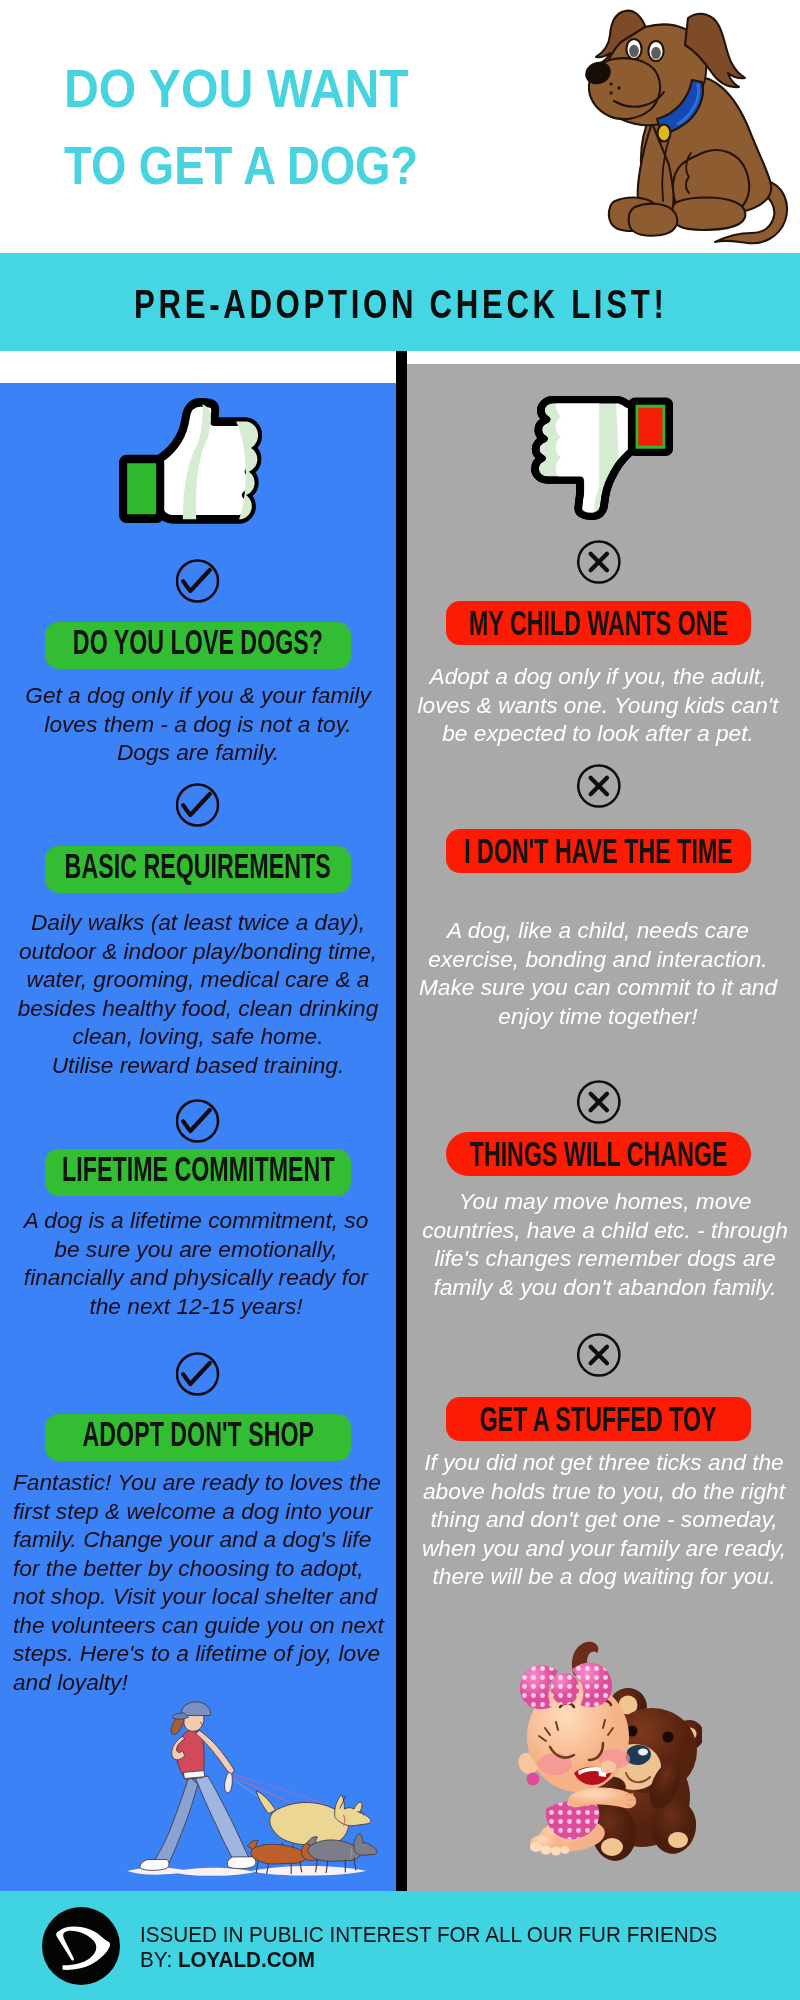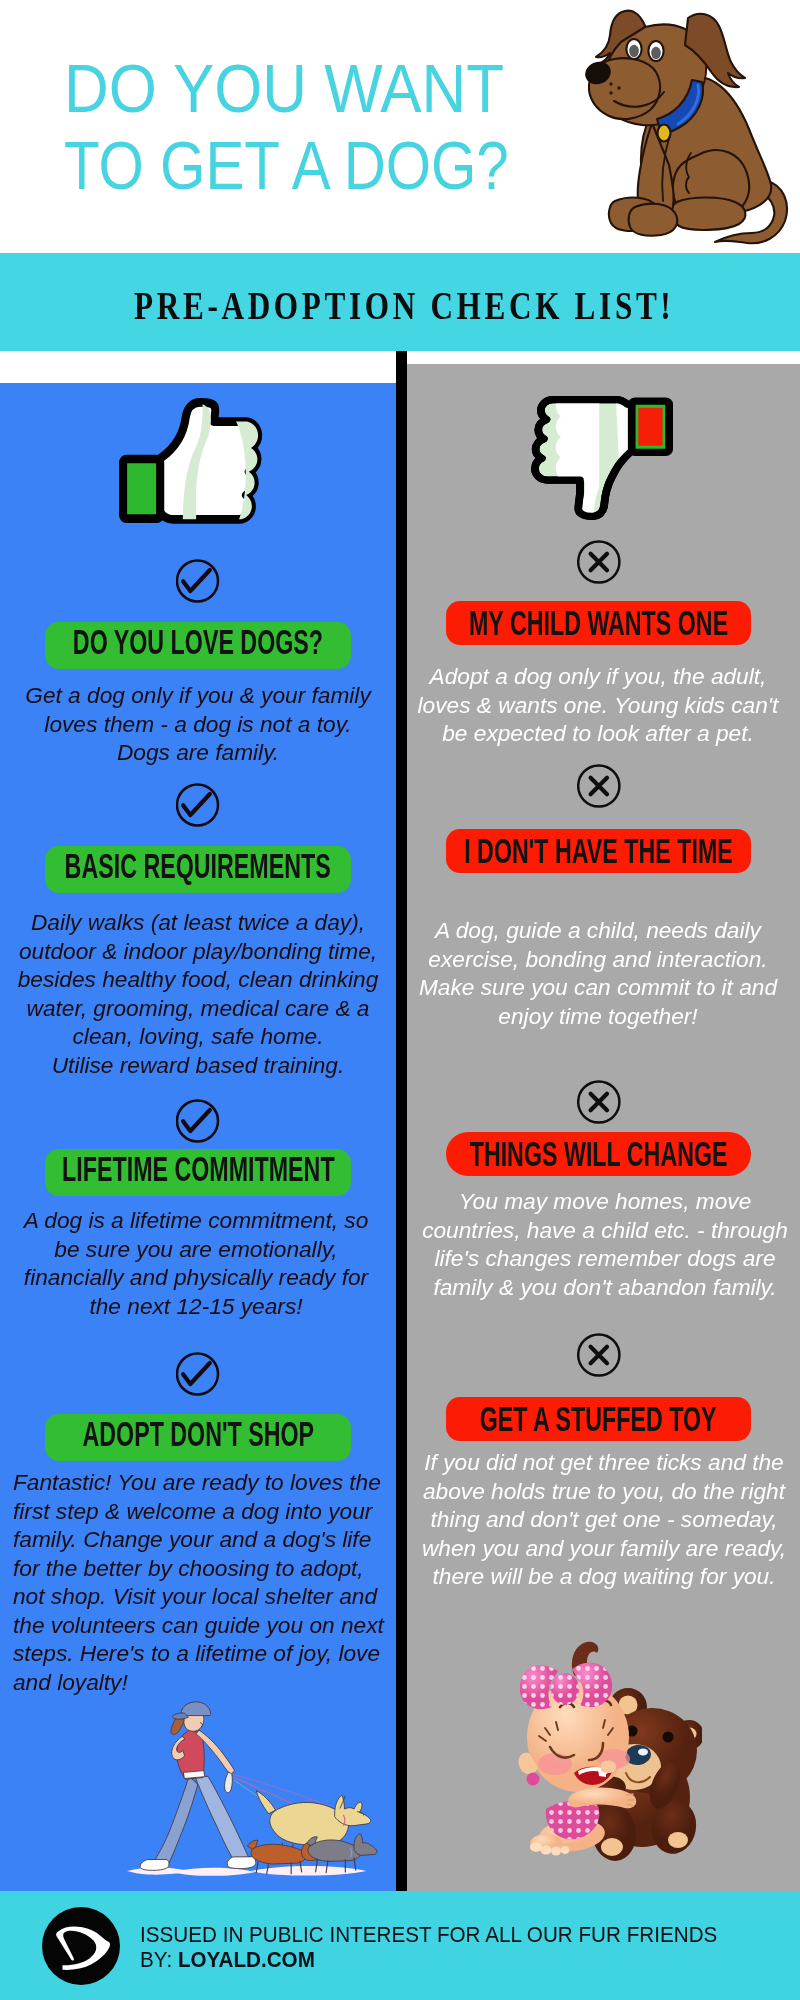--- a/index.html
+++ b/index.html
@@ -1,29 +1,29 @@
 <!DOCTYPE html>
 <html><head>
 <meta charset="utf-8">
 <style>
   html,body{margin:0;padding:0;}
   body{width:800px;height:2000px;background:#fff;font-family:"Liberation Sans",sans-serif;overflow:hidden;}
   .page{position:relative;width:800px;height:2000px;overflow:hidden;}
 
   
   .header{position:absolute;left:0;top:0;width:800px;height:253px;background:#ffffff;}
-  .title{position:absolute;left:64px;top:50px;color:#48d3e1;font-weight:normal;font-size:68px;line-height:77px;}
+  .title{position:absolute;left:64px;top:50px;color:#48d3e1;font-weight:bold;font-size:53px;line-height:77px;}
   .title > div{transform-origin:left center;white-space:nowrap;}
   .t1{transform:scaleX(0.910);}
   .t2{transform:scaleX(0.857);}
   .dog-art{position:absolute;left:585px;top:5px;width:215px;height:245px;}
   .dog-art svg{width:215px;height:245px;display:block;}
 
   
-  .band{position:absolute;left:0;top:253px;width:800px;height:98px;background:#44d6e3;font-family:Liberation Serif, serif;}
+  .band{position:absolute;left:0;top:253px;width:800px;height:98px;background:#44d6e3;}
   .band-text{position:absolute;left:134px;top:29px;font-size:40px;font-weight:bold;letter-spacing:4.7px;color:#0d0d0d;white-space:nowrap;transform:scaleX(0.78);transform-origin:left top;}
 
   
   .colL{position:absolute;left:0;top:351px;width:396px;height:1540px;background:#3b82f6;overflow:hidden;margin-top:32px;}
   .divider{position:absolute;left:396px;top:351px;width:11px;height:1540px;background:#000;}
   .colR{position:absolute;left:407px;top:364px;width:393px;height:1540px;background:#a9a9a9;overflow:hidden;}
 
   
   .icon-circ{position:absolute;}
   .walker-art{position:absolute;left:120px;top:1299px;width:262px;height:213px;}
@@ -149,22 +149,22 @@
     <div class="icon-circ tick" style="left:176px;top:400px;"><svg width="44" height="44" viewBox="0 0 44 44">
           <circle cx="21.5" cy="22" r="20.5" fill="none" stroke="#140a10" stroke-width="2.5"></circle>
           <path d="M7.1 22.3 L14.3 32 L33.8 11" fill="none" stroke="#140a10" stroke-width="4.2" stroke-linecap="round" stroke-linejoin="round"></path>
         </svg></div>
     <div class="pill pill-green" style="left:45px;top:463px;width:306px;">
         <span>BASIC REQUIREMENTS</span>
       </div>
     <div class="para para-l" style="left:13px;top:525px;width:370px;">
         <div>Daily walks (at least twice a day),</div>
         <div>outdoor &amp; indoor play/bonding time,</div>
+        <div>water, grooming, medical care &amp; a</div>
         <div>besides healthy food, clean drinking</div>
-        <div>water, grooming, medical care &amp; a</div>
         <div>clean, loving, safe home.</div>
         <div>Utilise reward based training.</div>
       </div>
 
     <div class="icon-circ tick" style="left:176px;top:716px;"><svg width="44" height="44" viewBox="0 0 44 44">
           <circle cx="21.5" cy="22" r="20.5" fill="none" stroke="#140a10" stroke-width="2.5"></circle>
           <path d="M7.1 22.3 L14.3 32 L33.8 11" fill="none" stroke="#140a10" stroke-width="4.2" stroke-linecap="round" stroke-linejoin="round"></path>
         </svg></div>
     <div class="pill pill-green" style="left:45px;top:766px;width:306px;">
         <span>LIFETIME COMMITMENT</span>
@@ -302,21 +302,21 @@
       </div>
 
     <div class="icon-circ cross" style="left:170px;top:400px;"><svg width="44" height="44" viewBox="0 0 44 44">
           <circle cx="21.8" cy="22" r="20.6" fill="none" stroke="#0e0e0e" stroke-width="2.5"></circle>
           <path d="M13.6 13.8 L30 30.2 M30 13.8 L13.6 30.2" fill="none" stroke="#0e0e0e" stroke-width="4.2" stroke-linecap="round"></path>
         </svg></div>
     <div class="pill pill-red" style="left:39px;top:465px;width:305px;height:44px;">
         <span>I DON'T HAVE THE TIME</span>
       </div>
     <div class="para para-r" style="left:6px;top:552px;width:370px;">
-        <div>A dog, guide a child, needs daily</div>
+        <div>A dog, like a child, needs care</div>
         <div>exercise, bonding and interaction.</div>
         <div>Make sure you can commit to it and</div>
         <div>enjoy time together!</div>
       </div>
 
     <div class="icon-circ cross" style="left:170px;top:716px;"><svg width="44" height="44" viewBox="0 0 44 44">
           <circle cx="21.8" cy="22" r="20.6" fill="none" stroke="#0e0e0e" stroke-width="2.5"></circle>
           <path d="M13.6 13.8 L30 30.2 M30 13.8 L13.6 30.2" fill="none" stroke="#0e0e0e" stroke-width="4.2" stroke-linecap="round"></path>
         </svg></div>
     <div class="pill pill-red" style="left:39px;top:768px;width:305px;height:44px;border-radius:22px;">

